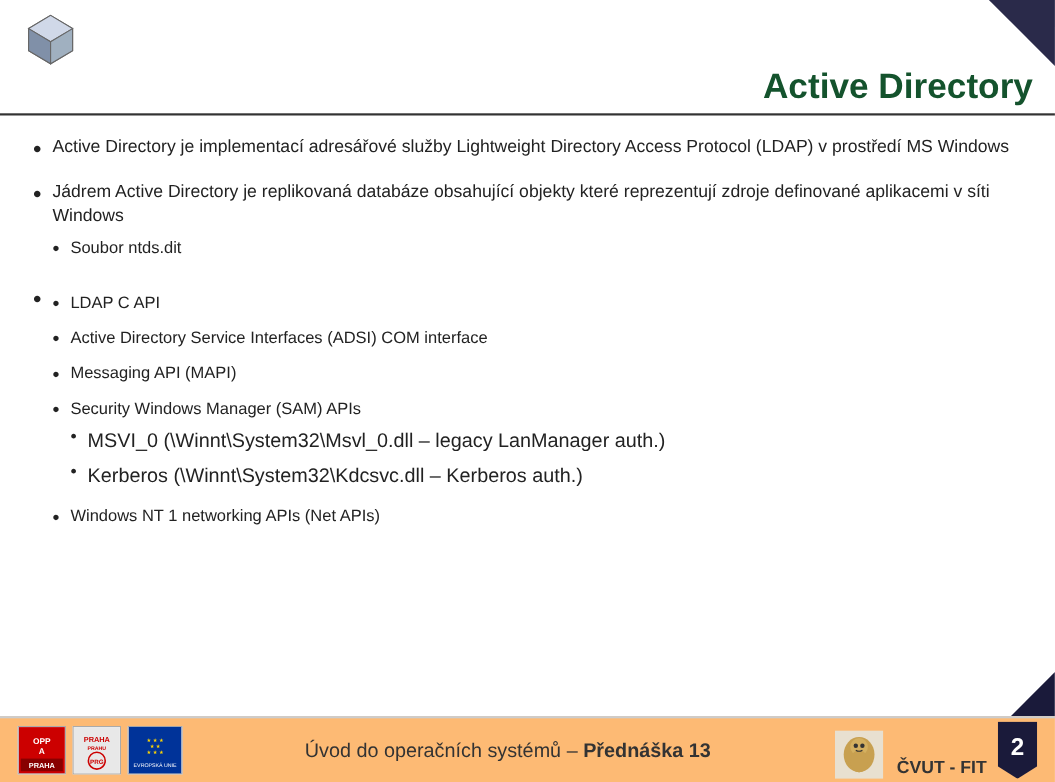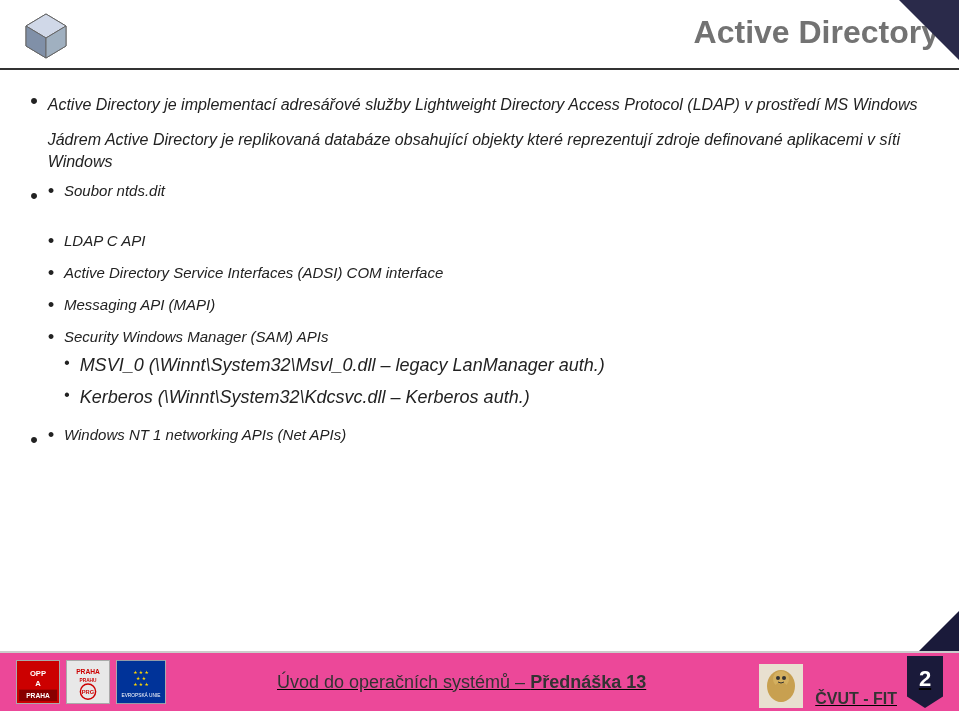--- a/index.html
+++ b/index.html
@@ -24,44 +24,44 @@
     }
 
     .logo-area {
       display: flex;
       align-items: center;
     }
 
     .page-title {
       font-size: 32px;
       font-weight: bold;
-      color: #737373;
+      color: #14532d;
       text-align: right;
       padding-top: 4px;
+      margin-top: 46px;
     }
 
     
     .main-content {
       padding: 18px 30px 10px 30px;
       flex: 1;
     }
 
     .bullet-list {
       list-style: none;
       padding: 0;
     }
 
     .bullet-list > li {
       display: flex;
-      align-items: flex-end;
+      align-items: flex-start;
       margin-bottom: 12px;
       font-size: 16px;
       color: #222;
       line-height: 1.4;
-      font-style: italic;
     }
 
     .bullet-list > li::before {
       content: "•";
       font-size: 22px;
       margin-right: 10px;
       margin-top: -2px;
       flex-shrink: 0;
       color: #222;
     }
@@ -116,27 +116,26 @@
 
     .li-text { flex: 1; }
 
     
     .footer {
       position: absolute;
       bottom: 0;
       left: 0;
       right: 0;
       height: 60px;
-      background: #ec4899;
+      background: #fdba74;
       border-top: 2px solid #ccc;
       display: flex;
       align-items: center;
       justify-content: space-between;
       padding: 1px 16px;
-      text-decoration: underline;
     }
 
     .footer-logos {
       display: flex;
       align-items: center;
       gap: 6px;
     }
 
     .footer-logo-box {
       width: 44px;

